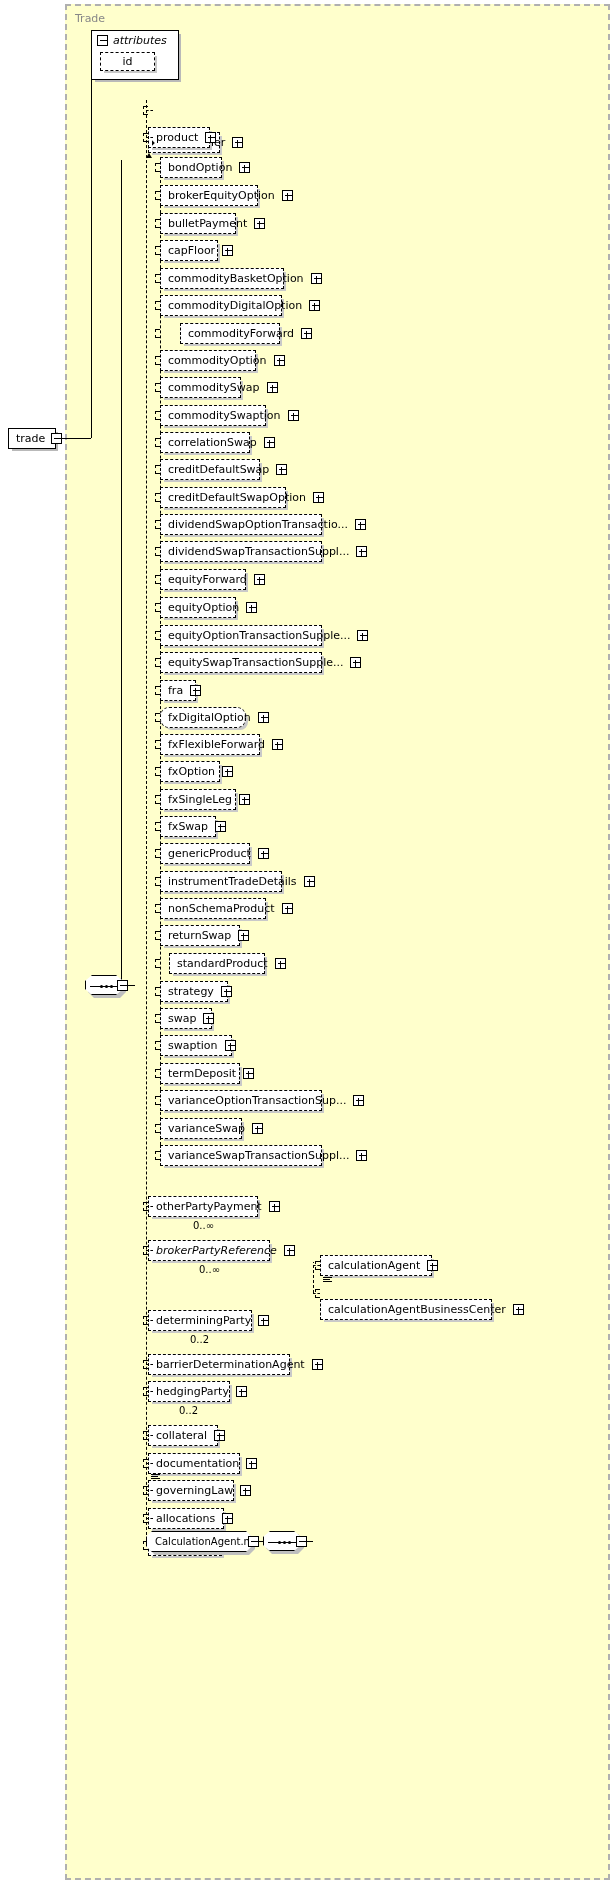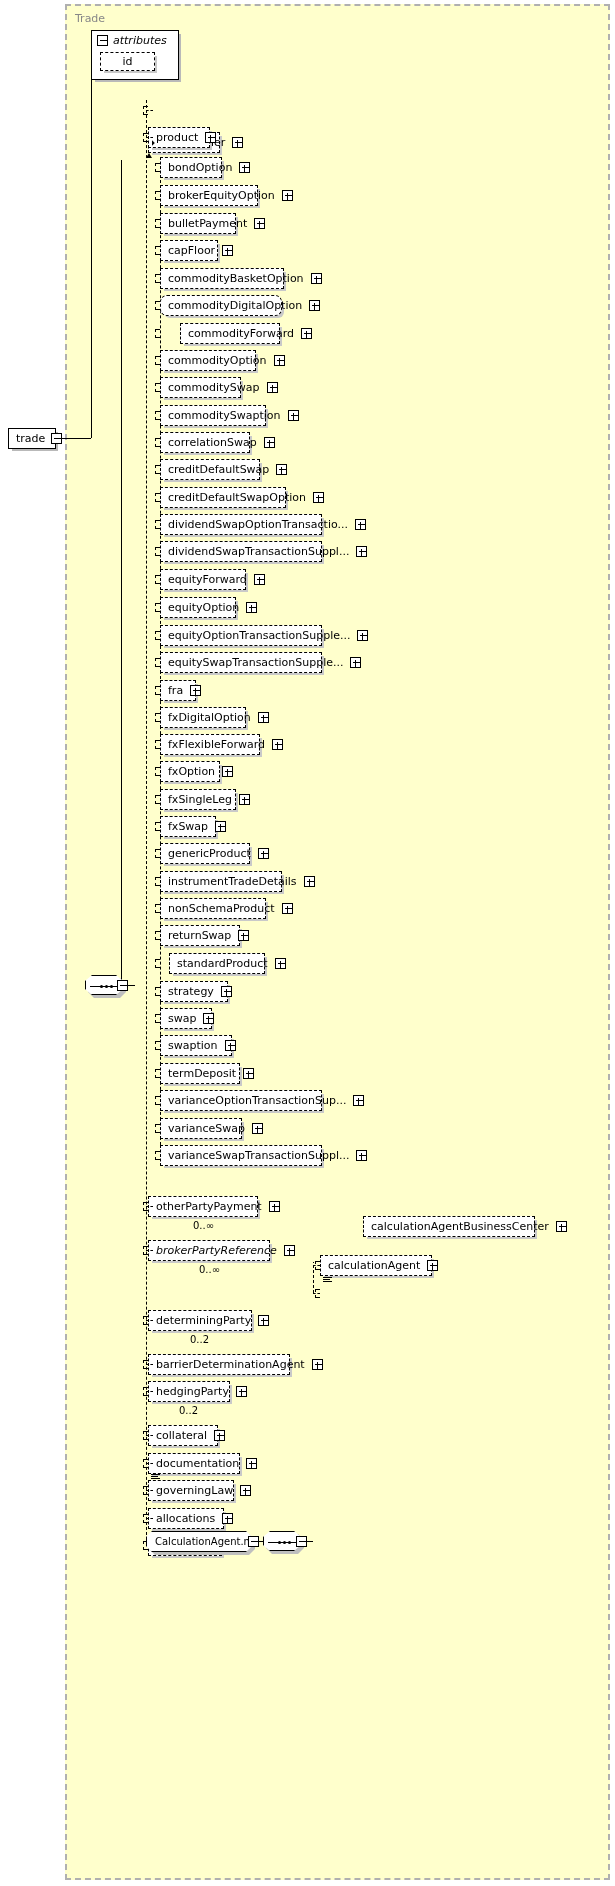--- a/index.html
+++ b/index.html
@@ -227,21 +227,21 @@
     <div class="elem" style="left: 160px; top: 240px; width: 58px;">
       <span class="lbl">capFloor</span>
       <span class="pm plus"></span>
     </div>
     <div class="hook" style="left: 155px; top: 246px;"></div>
     <div class="elem" style="left: 160px; top: 268px; width: 124px;">
       <span class="lbl">commodityBasketOption</span>
       <span class="pm plus"></span>
     </div>
     <div class="hook" style="left: 155px; top: 274px;"></div>
-    <div class="elem" style="left: 160px; top: 295px; width: 122px; border-radius: 7px;">
+    <div class="elem" style="left: 160px; top: 295px; width: 122px;">
       <span class="lbl">commodityDigitalOption</span>
       <span class="pm plus"></span>
     </div>
     <div class="hook" style="left: 155px; top: 301px;"></div>
     <div class="elem" style="left: 160px; top: 323px; width: 100px; margin-left: 20px;">
       <span class="lbl">commodityForward</span>
       <span class="pm plus"></span>
     </div>
     <div class="hook" style="left: 155px; top: 329px;"></div>
     <div class="elem" style="left: 160px; top: 350px; width: 96px;">
@@ -302,21 +302,21 @@
     <div class="elem" style="left: 160px; top: 652px; width: 162px;">
       <span class="lbl">equitySwapTransactionSupple...</span>
       <span class="pm plus"></span>
     </div>
     <div class="hook" style="left: 155px; top: 658px;"></div>
     <div class="elem" style="left: 160px; top: 680px; width: 36px;">
       <span class="lbl">fra</span>
       <span class="pm plus"></span>
     </div>
     <div class="hook" style="left: 155px; top: 686px;"></div>
-    <div class="elem" style="left: 160px; top: 707px; width: 86px;">
+    <div class="elem" style="left: 160px; top: 707px; width: 86px; border-radius: 9px;">
       <span class="lbl">fxDigitalOption</span>
       <span class="pm plus"></span>
     </div>
     <div class="hook" style="left: 155px; top: 713px;"></div>
     <div class="elem" style="left: 160px; top: 734px; width: 100px;">
       <span class="lbl">fxFlexibleForward</span>
       <span class="pm plus"></span>
     </div>
     <div class="hook" style="left: 155px; top: 740px;"></div>
     <div class="elem" style="left: 160px; top: 761px; width: 60px;">
@@ -491,20 +491,20 @@
       <span class="lbl">calculationAgent</span>
       <span class="pm plus"></span>
     </div>
     <div class="hook" style="left: 315px; top: 1261px;"></div>
     <div class="ln-h-d" style="left: 313px; top: 1265px; width: 7px;"></div>
     <span class="multi-glyph" style="left: 323px; top: 1277px;">
       <i></i>
       <i></i>
       <i></i>
     </span>
-    <div class="elem" style="left: 320px; top: 1216px; width: 172px; margin-left: 43px;">
+    <div class="elem" style="left: 320px; top: 1299px; width: 172px;">
       <span class="lbl">calculationAgentBusinessCenter</span>
       <span class="pm plus"></span>
     </div>
     <div class="hook" style="left: 315px; top: 1289px;"></div>
     <div class="ln-h-d" style="left: 313px; top: 1293px; width: 7px;"></div>
     <div class="ln-v-d" style="left: 313px; top: 1265px; height: 28px;"></div>
   </div>
 
 </body></html>

